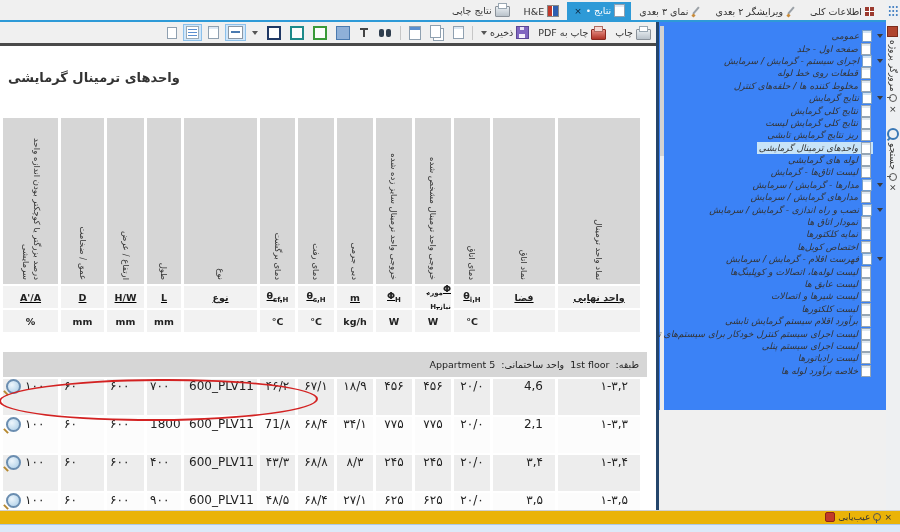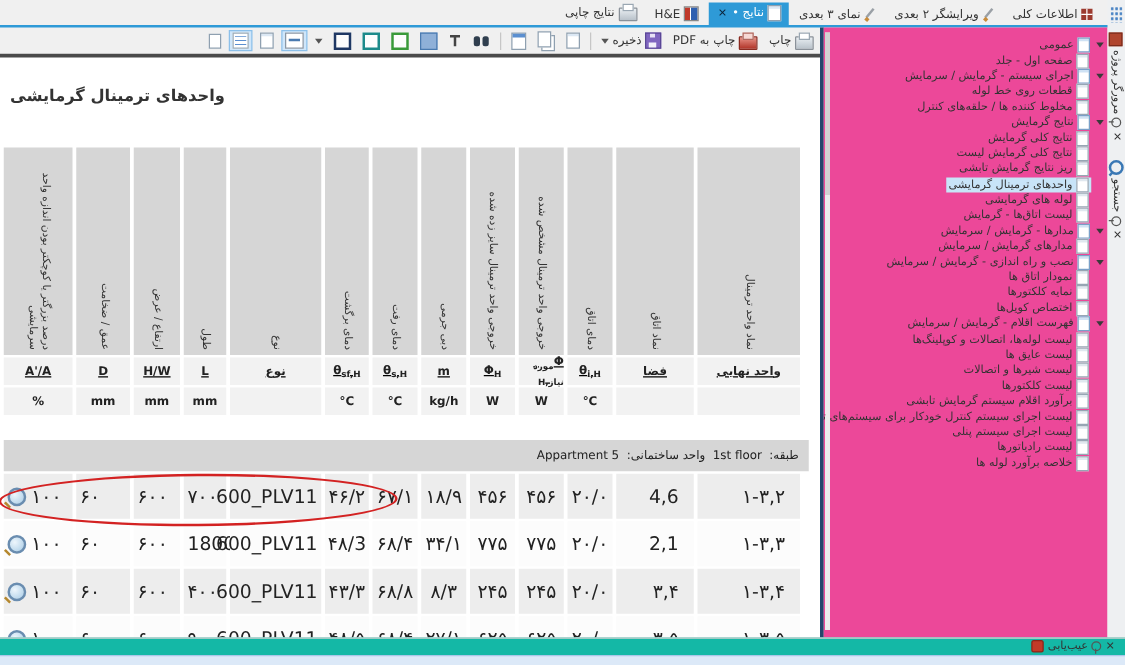--- a/index.html
+++ b/index.html
@@ -71,38 +71,38 @@
   .rtable{position:absolute;top:72px;left:3px;width:644px;direction:ltr;}
   .trow{display:grid;column-gap:3px;margin-bottom:2px;}
   .hcell{height:166px;background:#d6d6d6;position:relative;overflow:hidden;}
   .vlab{position:absolute;left:50%;top:50%;width:158px;transform:translate(-50%,-50%) rotate(90deg);
         direction:rtl;text-align:right;font-size:8.5px;line-height:1.25;color:#333;}
   .scell,.ucell{height:22px;background:#f2f2f2;display:flex;align-items:center;justify-content:center;
         font-weight:bold;font-size:9.5px;color:#222;}
   sub{font-size:7px;}
   .grouprow{background:#d6d6d6;height:25px;display:flex;direction:rtl;align-items:center;gap:6px;
         padding:0 8px;font-size:9.5px;color:#222;margin:20px 0 2px;}
-  .dcell{height:36px;display:flex;align-items:center;font-size:15px;color:#222;padding:0 3px;box-sizing:border-box;}
+  .dcell{height:36px;display:flex;font-size:12px;color:#222;padding:0 3px;box-sizing:border-box;}
   .odd .dcell{background:#ededed;}
   .even .dcell{background:#fcfcfc;}
   .a-left{justify-content:flex-start;}
   .a-center{justify-content:center;}
   .a-right{justify-content:flex-end;}
   .a-rightpad{justify-content:flex-end;padding-right:12px;}
   .dval{margin-left:4px;}
   .mag{width:11px;height:11px;border:2px solid #6a8db0;border-radius:50%;position:relative;flex:none;
        background:radial-gradient(circle at 35% 35%,#eef6fc,#a8cce6);cursor:pointer;}
   .mag::after{content:"";position:absolute;width:6px;height:2px;background:#b5882f;
        transform:rotate(45deg);left:-5px;bottom:-2px;}
   .ellipse{position:absolute;left:-1px;top:333px;width:315px;height:38px;border:2px solid #d32222;
        border-radius:50%;pointer-events:none;transform:rotate(-0.4deg);}
 
   
   .splitter{position:absolute;left:656px;top:22px;width:3px;height:488px;background:#24456b;}
-  .sidebar{position:absolute;left:659px;top:22px;width:227px;height:488px;background:#ec4899;overflow:hidden;}
+  .sidebar{position:absolute;left:659px;top:22px;width:227px;height:388px;background:#3b82f6;overflow:hidden;font-style:italic;}
   .sscroll{position:absolute;left:1px;top:4px;width:4px;height:478px;background:#ececec;}
   .sscroll::after{content:"";position:absolute;left:0;top:0;width:4px;height:130px;background:#d2d2d2;}
   .tree{position:absolute;right:2px;top:8px;left:8px;direction:rtl;}
   .titem{display:flex;direction:rtl;align-items:center;height:12.4px;color:#333;cursor:default;}
   .tgroup{padding-right:1px;}
   .tleaf{padding-right:11px;}
   .tchev{width:0;height:0;border-left:3px solid transparent;border-right:3px solid transparent;
          border-top:4px solid #3a3a3a;margin-left:3px;flex:none;}
   .thl{display:flex;direction:rtl;align-items:center;gap:3px;padding:0 2px;height:12px;}
   .hlsel{background:#c8e4f8;}
@@ -119,21 +119,21 @@
         display:flex;direction:ltr;align-items:center;gap:3px;font-size:9px;color:#333;padding:0 2px;box-sizing:border-box;}
   .vico1{width:9px;height:9px;background:#b0452e;border:1px solid #7c2c1c;flex:none;}
   .vico2{width:8px;height:8px;border:2px solid #3a78b5;border-radius:50%;flex:none;position:relative;}
   .vico2::after{content:"";position:absolute;width:4px;height:2px;background:#3a78b5;transform:rotate(45deg);right:-3px;bottom:-1px;}
   .pin{width:6px;height:6px;border:1px solid #555;border-radius:50%;position:relative;flex:none;}
   .pin::after{content:"";position:absolute;top:5px;left:2px;width:1px;height:4px;background:#555;}
   .xglyph{font-size:9px;color:#333;line-height:1;}
   .vlabel-t{white-space:nowrap;direction:rtl;}
 
   
-  .statusbar{position:absolute;left:0;top:510px;width:900px;height:14px;background:#14b8a6;border-top:1px solid #d0d0d0;box-sizing:border-box;}
+  .statusbar{position:absolute;left:0;top:510px;width:900px;height:14px;background:#eab308;border-top:1px solid #d0d0d0;box-sizing:border-box;}
   .dbgtab{position:absolute;right:8px;top:1px;display:flex;direction:ltr;align-items:center;gap:3px;font-size:9px;color:#333;}
   .dbgico{width:8px;height:8px;background:#c23a28;border-radius:2px;border:1px solid #8c2418;flex:none;}
   .bottomstrip{position:absolute;left:0;top:524px;width:900px;height:8px;background:#dce9f8;border-top:1px solid #aac8e8;box-sizing:border-box;}
 </style>
 </head>
 <body>
 
 <div class="app">
 
   <div class="tab-bar">
@@ -385,21 +385,21 @@
           <div class="dcell a-left" dir="ltr">
             <span>۶۰۰</span>
           </div>
           <div class="dcell a-left" dir="ltr">
             <span>1800</span>
           </div>
           <div class="dcell a-right" dir="ltr">
             <span>600_PLV11</span>
           </div>
           <div class="dcell a-center" dir="ltr">
-            <span>۴۸/3</span>
+            <span>71/۸</span>
           </div>
           <div class="dcell a-center" dir="ltr">
             <span>۶۸/۴</span>
           </div>
           <div class="dcell a-center" dir="ltr">
             <span>۳۴/۱</span>
           </div>
           <div class="dcell a-center" dir="ltr">
             <span>۷۷۵</span>
           </div>

